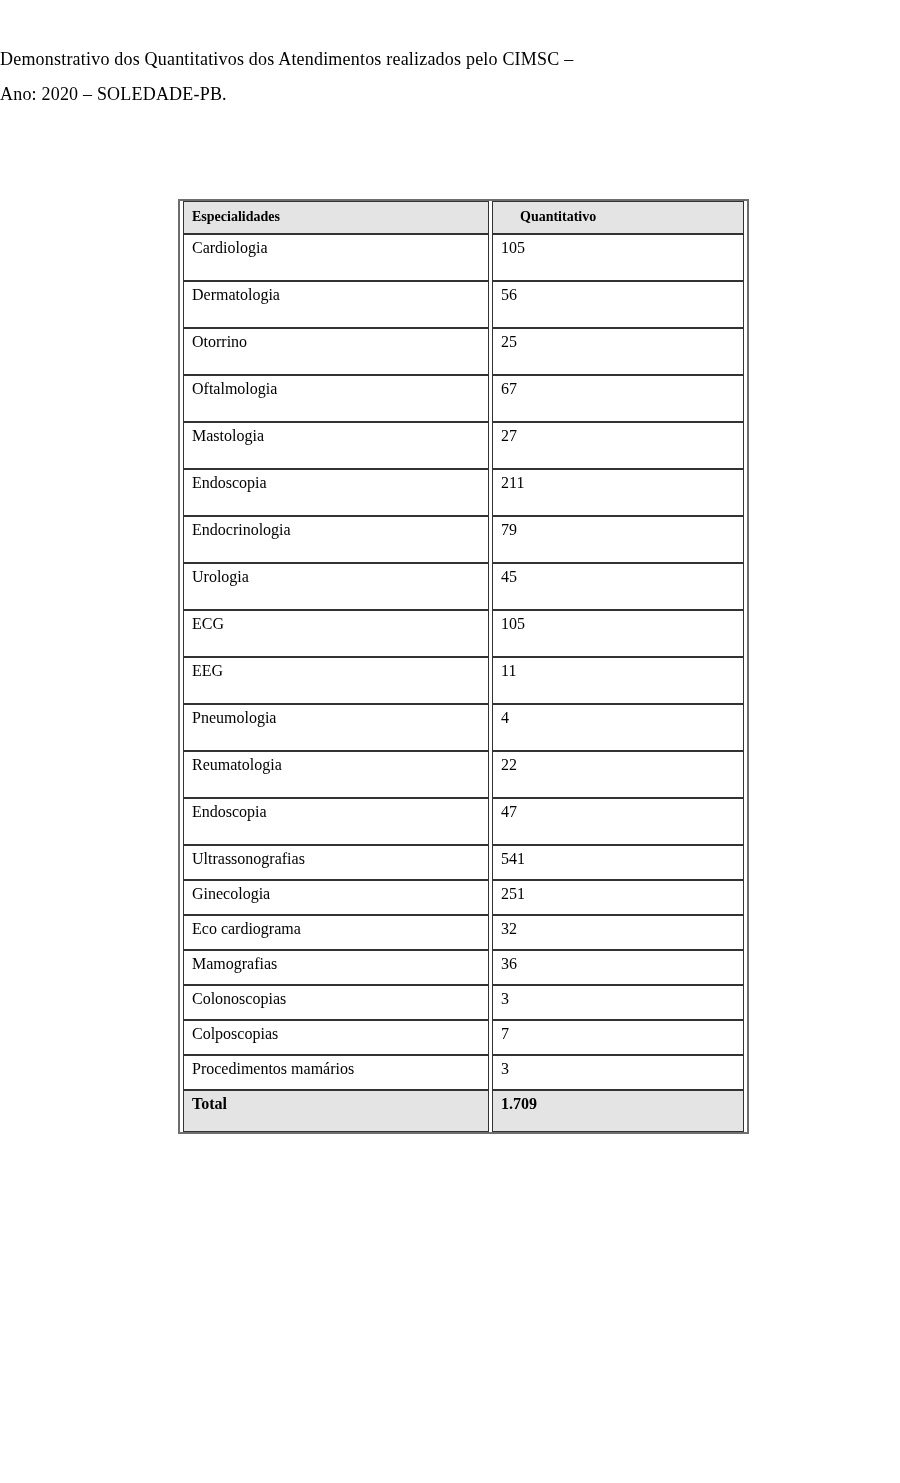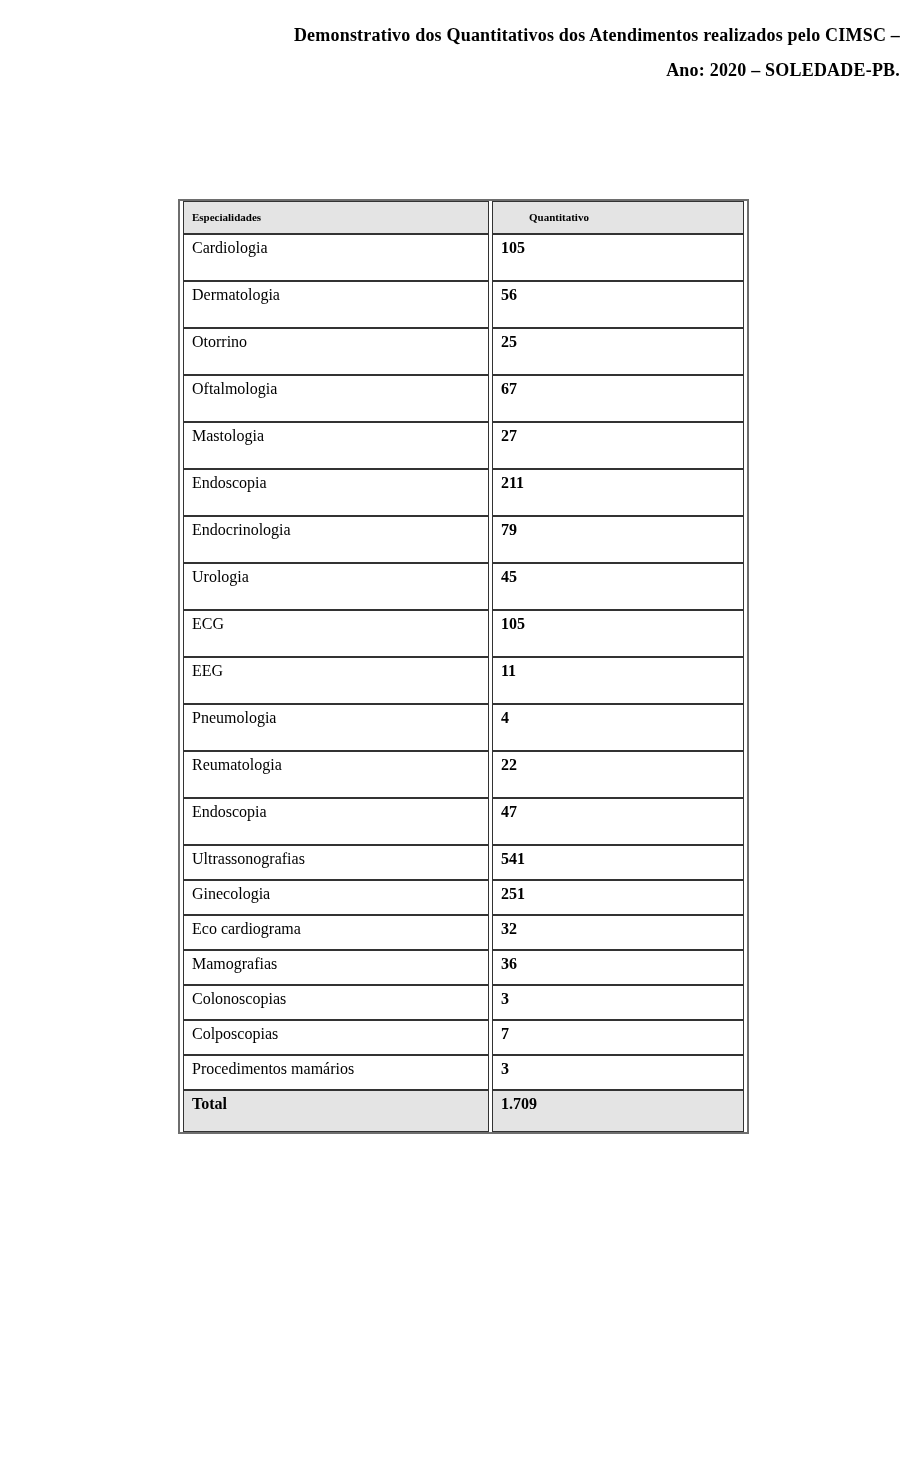--- a/index.html
+++ b/index.html
@@ -10,23 +10,23 @@
   .page {
     position: relative;
     width: 900px;
     height: 1483px;
     background: var(--page-bg, #ffffff);
     font-family: "Liberation Serif", "DejaVu Serif", serif;
     color: var(--text-color, #000000);
     overflow: hidden;
   }
   .doc-title {
-    margin-top: 18px;
-    text-align: right;
-    font-weight: bold;
+    margin-top: 42px;
+    text-align: left;
+    font-weight: normal;
     font-size: 18px;
     line-height: 35px;
     letter-spacing: 0.2px;
   }
   .table-wrap {
     position: absolute;
     left: 178px;
     top: 199px;
   }
   table.quant-table {
@@ -42,36 +42,36 @@
     border: 1px solid var(--border-cell, #333333);
     vertical-align: top;
     text-align: left;
     font-size: 16px;
     line-height: 20px;
     padding: 4px 8px 6px 8px;
   }
   table.quant-table th {
     background: var(--header-bg, #e4e4e4);
     font-weight: bold;
-    font-size: 11px;
+    font-size: 14px;
     padding-top: 5px;
     padding-bottom: 6px;
   }
   table.quant-table th.h-qty {
-    padding-left: 36px;
+    padding-left: 27px;
   }
   table.quant-table td {
     padding-top: 3px;
     padding-bottom: 22px;
   }
   table.quant-table tr.tall td {
     padding-bottom: 10px;
   }
   table.quant-table td.qty {
-    font-weight: bold;
+    font-weight: normal;
   }
   table.quant-table tr.total-row td {
     background: var(--total-bg, #e4e4e4);
     font-weight: bold;
     padding-bottom: 17px;
   }
 </style>
 </head>
 <body>
 

